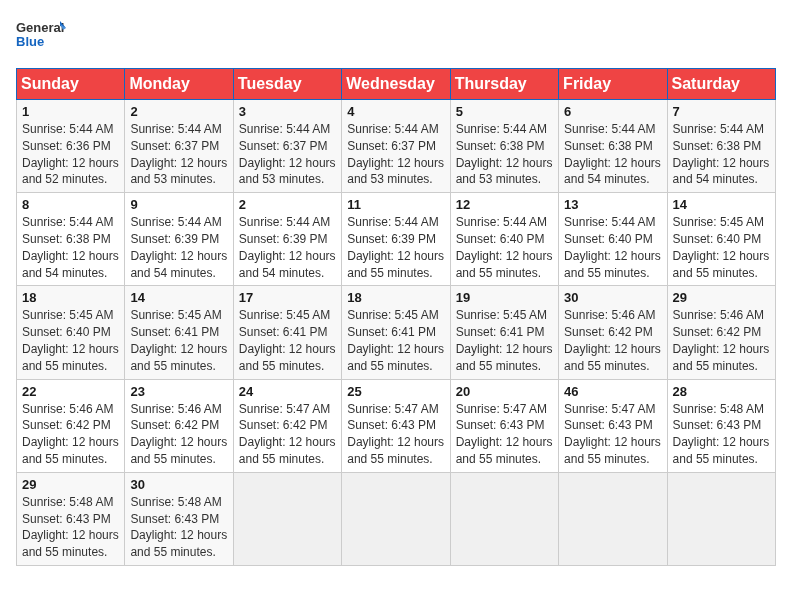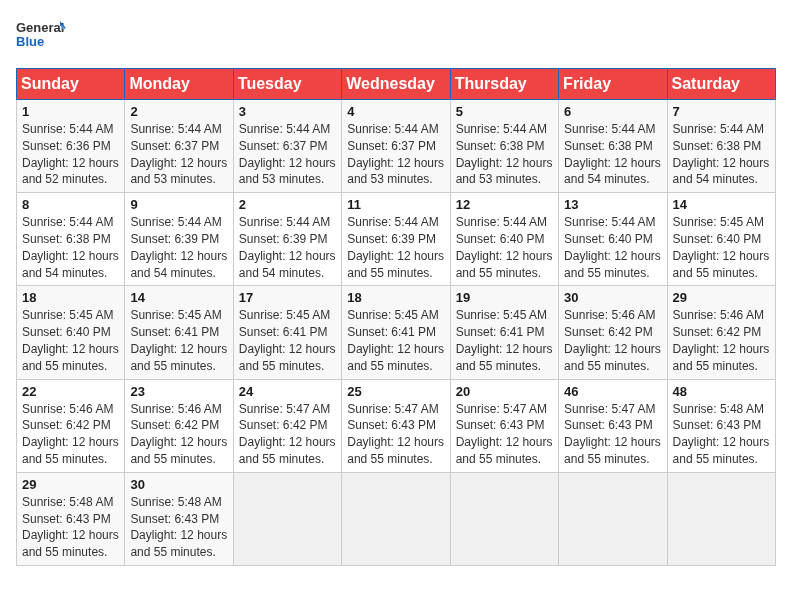--- a/index.html
+++ b/index.html
@@ -213,21 +213,21 @@
         </td>
         <td>
           <span class="day-num">20</span>
           <div class="day-info">Sunrise: 5:47 AM<br>Sunset: 6:43 PM<br>Daylight: 12 hours<br>and 55 minutes.</div>
         </td>
         <td>
           <span class="day-num">46</span>
           <div class="day-info">Sunrise: 5:47 AM<br>Sunset: 6:43 PM<br>Daylight: 12 hours<br>and 55 minutes.</div>
         </td>
         <td>
-          <span class="day-num">48</span>
+          <span class="day-num">28</span>
           <div class="day-info">Sunrise: 5:48 AM<br>Sunset: 6:43 PM<br>Daylight: 12 hours<br>and 55 minutes.</div>
         </td>
       </tr>
       <tr>
         <td>
           <span class="day-num">29</span>
           <div class="day-info">Sunrise: 5:48 AM<br>Sunset: 6:43 PM<br>Daylight: 12 hours<br>and 55 minutes.</div>
         </td>
         <td>
           <span class="day-num">30</span>

